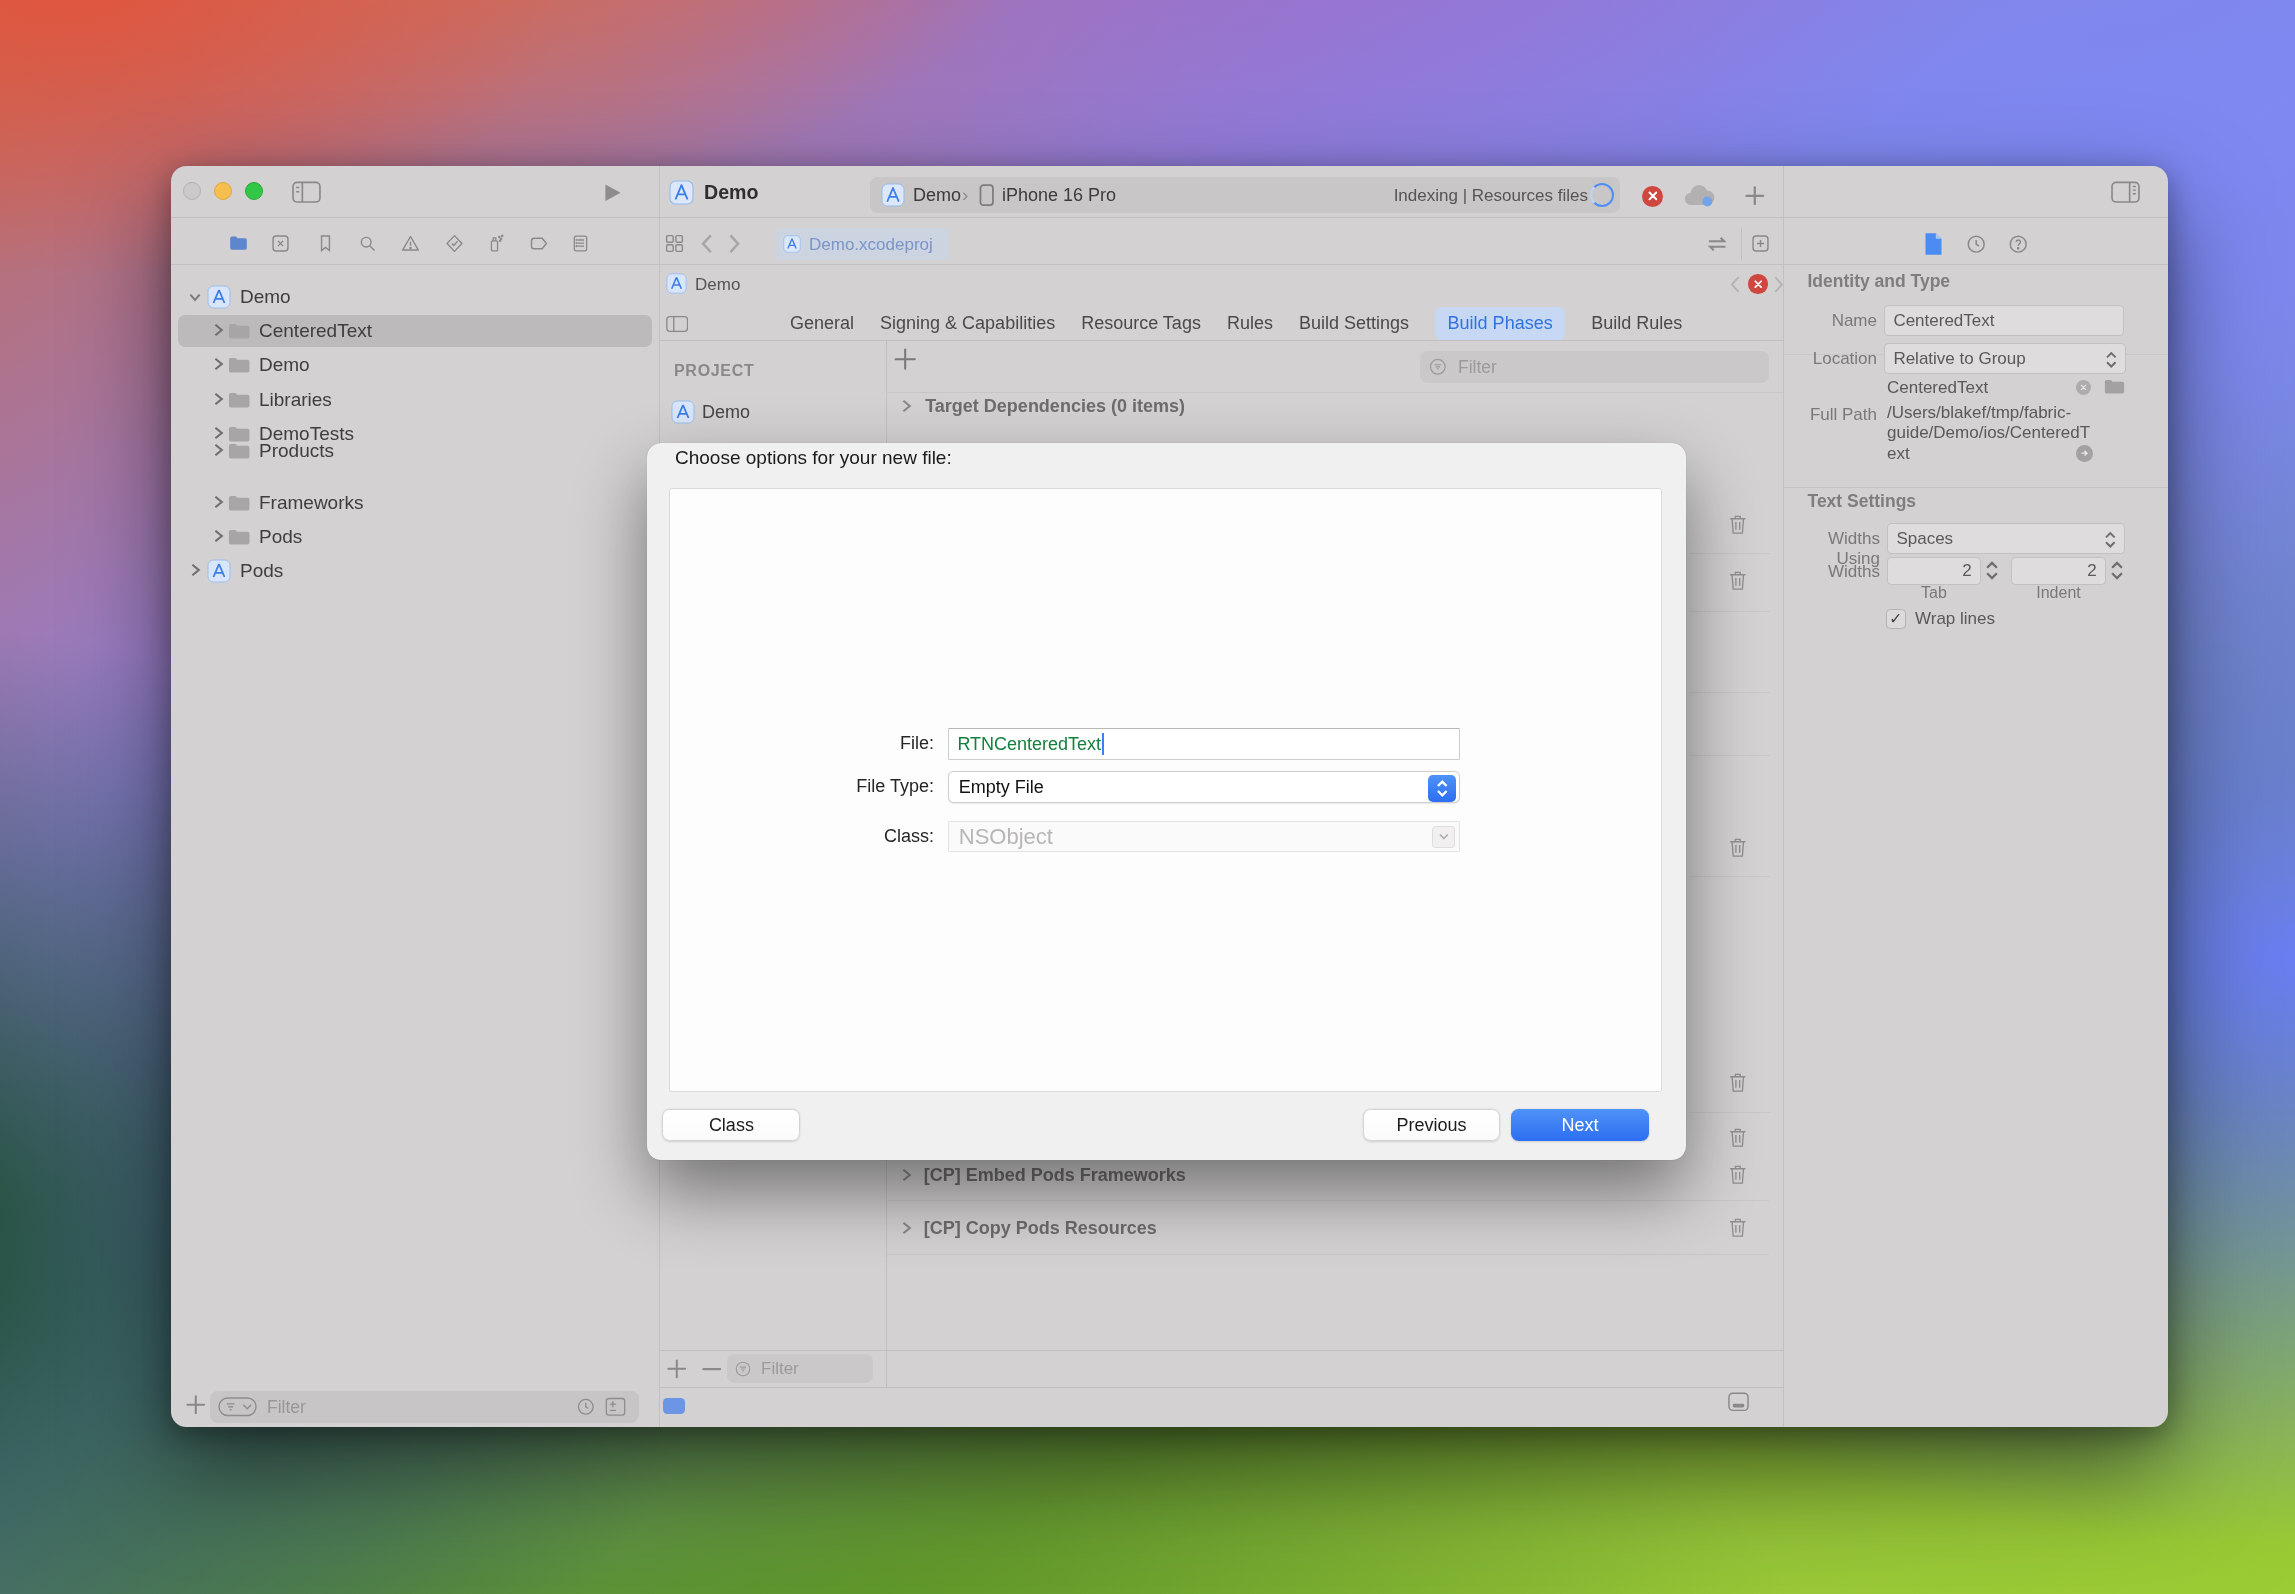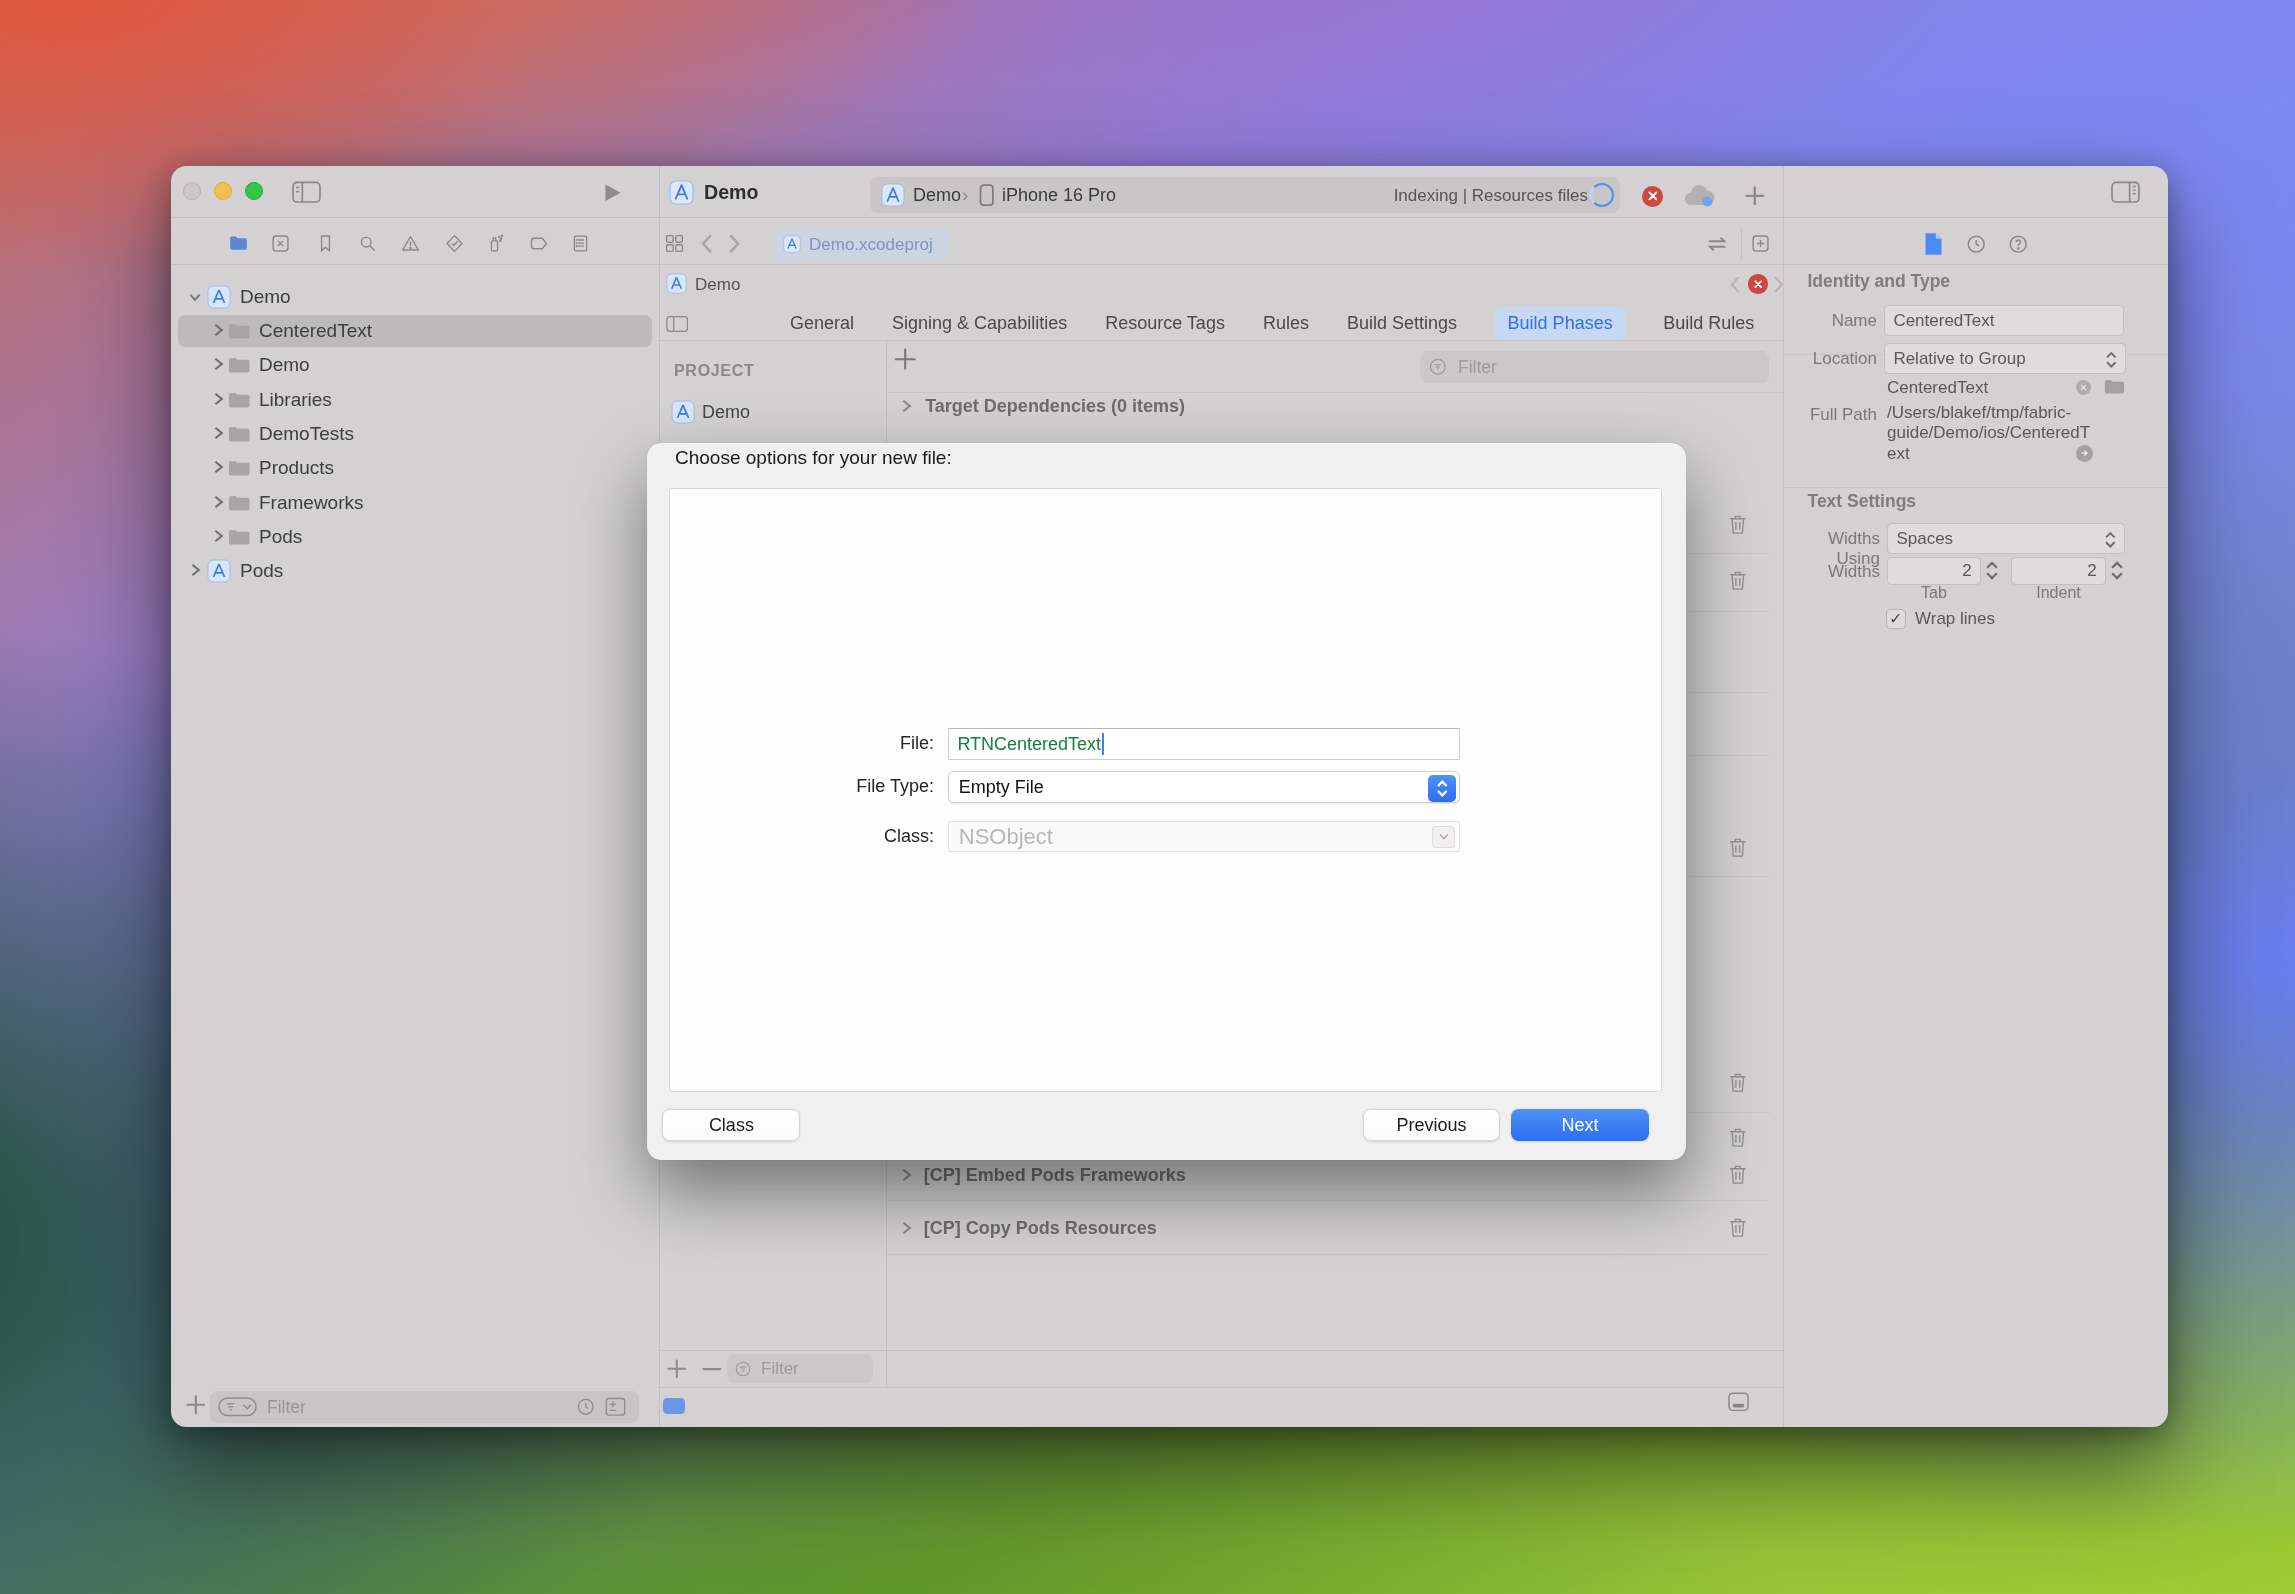--- a/index.html
+++ b/index.html
@@ -309,21 +309,21 @@
             <path d="M2.5 1.5L8 6l-5.5 4.5"></path>
           </svg>
         </span>
       <span class="abs" style="left:57px;top:7.7px;">
           <svg width="22.4" height="18" viewBox="0 0 24 18">
             <path d="M1 3.5A2 2 0 0 1 3 1.5h5l1.8 2H21a2 2 0 0 1 2 2V15a2 2 0 0 1-2 2H3a2 2 0 0 1-2-2z" fill="#a7a5a5"></path>
           </svg>
         </span>
       <span class="treelabel abs" style="left:88px;top:5.6px;">DemoTests</span>
     </div>
-    <div class="treerow ctr" style="top:285px;">
+    <div class="treerow ctr" style="top:268px;">
       <span class="abs" style="left:41px;top:9px;">
           <svg width="12.6" height="14" viewBox="0 0 10 12" fill="none" stroke="#6f6d6d" stroke-width="1.8">
             <path d="M2.5 1.5L8 6l-5.5 4.5"></path>
           </svg>
         </span>
       <span class="abs" style="left:57px;top:7.7px;">
           <svg width="22.4" height="18" viewBox="0 0 24 18">
             <path d="M1 3.5A2 2 0 0 1 3 1.5h5l1.8 2H21a2 2 0 0 1 2 2V15a2 2 0 0 1-2 2H3a2 2 0 0 1-2-2z" fill="#a7a5a5"></path>
           </svg>
         </span>
@@ -420,21 +420,21 @@
           <path d="M1 1l5.5 6L1 13"></path>
         </svg>
     </div>
 
     <div class="abs" style="left:495px;top:149px;">
       <svg width="22.4" height="18" viewBox="0 0 26 19" fill="none" stroke="#8a8888" stroke-width="1.5">
           <rect x="1" y="1" width="24" height="17" rx="3.5"></rect>
           <line x1="9" y1="1" x2="9" y2="18"></line>
         </svg>
     </div>
-    <div class="abs ctr" style="left:619px;top:140px;height:35px;gap:38px;justify-content:flex-end;">
+    <div class="abs ctr" style="left:619px;top:140px;height:35px;gap:26px;justify-content:flex-end;">
       <span class="tab">General</span>
       <span class="tab">Signing &amp; Capabilities</span>
       <span class="tab">Resource Tags</span>
       <span class="tab">Rules</span>
       <span class="tab">Build Settings</span>
       <span class="tab sel">Build Phases</span>
       <span class="tab">Build Rules</span>
     </div>
     <div class="hline" style="left:488px;top:174px;width:1125px;"></div>
 

